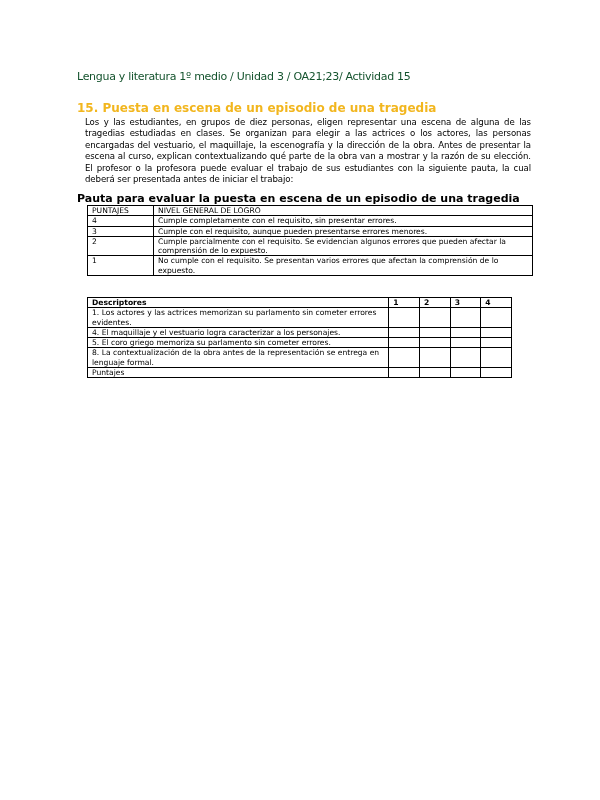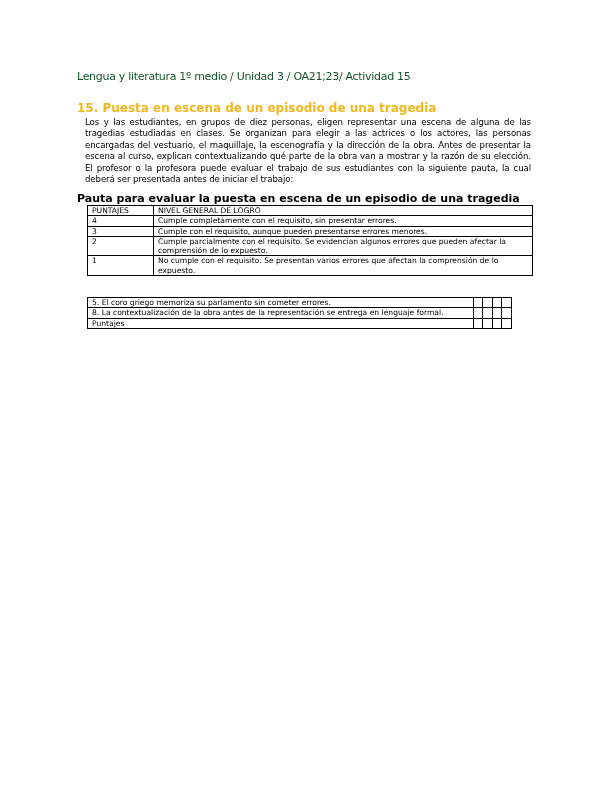--- a/index.html
+++ b/index.html
@@ -66,20 +66,41 @@
     </tr>
     <tr>
       <td>1</td>
       <td>No cumple con el requisito. Se presentan varios errores que afectan la comprensión de lo expuesto.</td>
     </tr>
   </tbody>
     </table>
 
   <table class="t2">
     <tbody>
+        <tr>
+      <th class="cd bold">Descriptores</th>
+      <th class="cs bold">1</th>
+      <th class="cs bold">2</th>
+      <th class="cs bold">3</th>
+      <th class="cs bold">4</th>
+    </tr>
+    <tr>
+      <td>1. Los actores y las actrices memorizan su parlamento sin cometer errores evidentes.</td>
+      <td></td>
+          <td></td>
+          <td></td>
+          <td></td>
+    </tr>
+    <tr>
+      <td>4. El maquillaje y el vestuario logra caracterizar a los personajes.</td>
+      <td></td>
+          <td></td>
+          <td></td>
+          <td></td>
+    </tr>
     <tr>
       <td>5. El coro griego memoriza su parlamento sin cometer errores.</td>
       <td></td>
           <td></td>
           <td></td>
           <td></td>
     </tr>
     <tr>
       <td>8. La contextualización de la obra antes de la representación se entrega en lenguaje formal.</td>
       <td></td>

